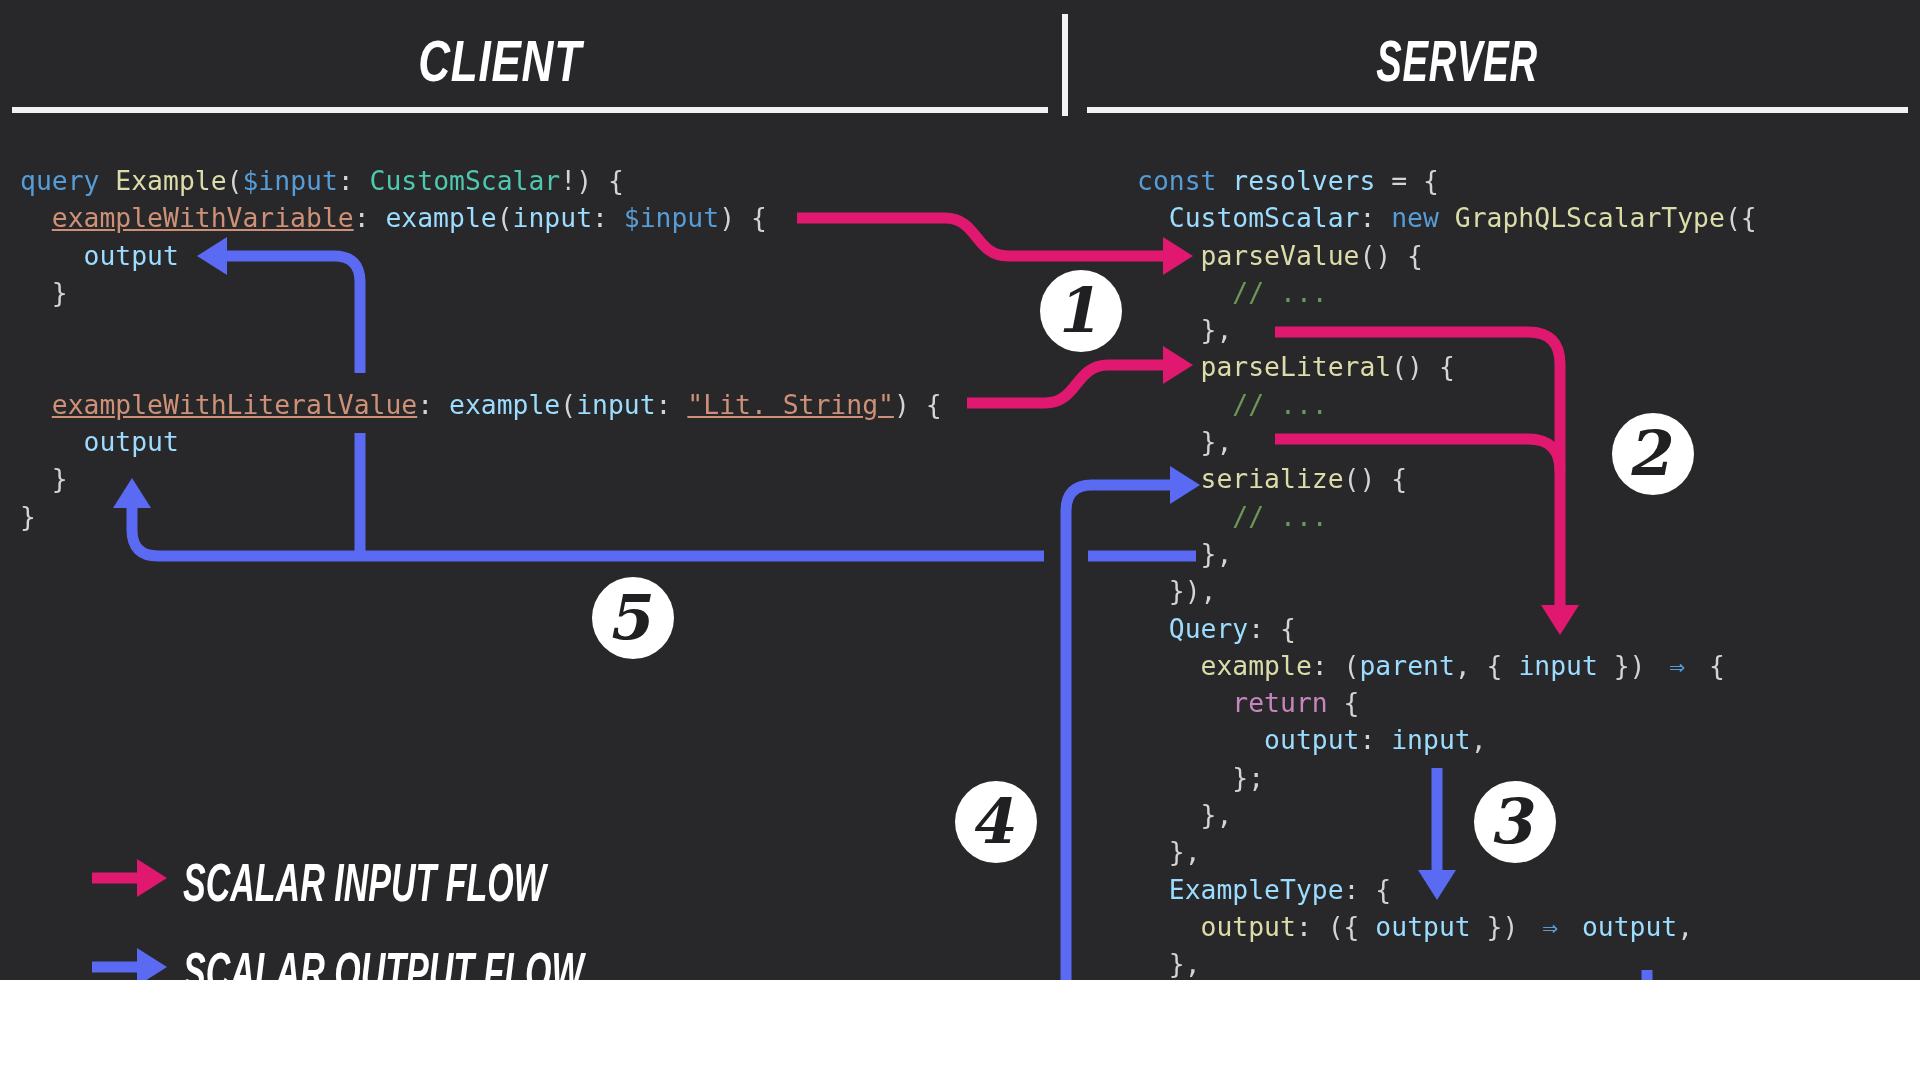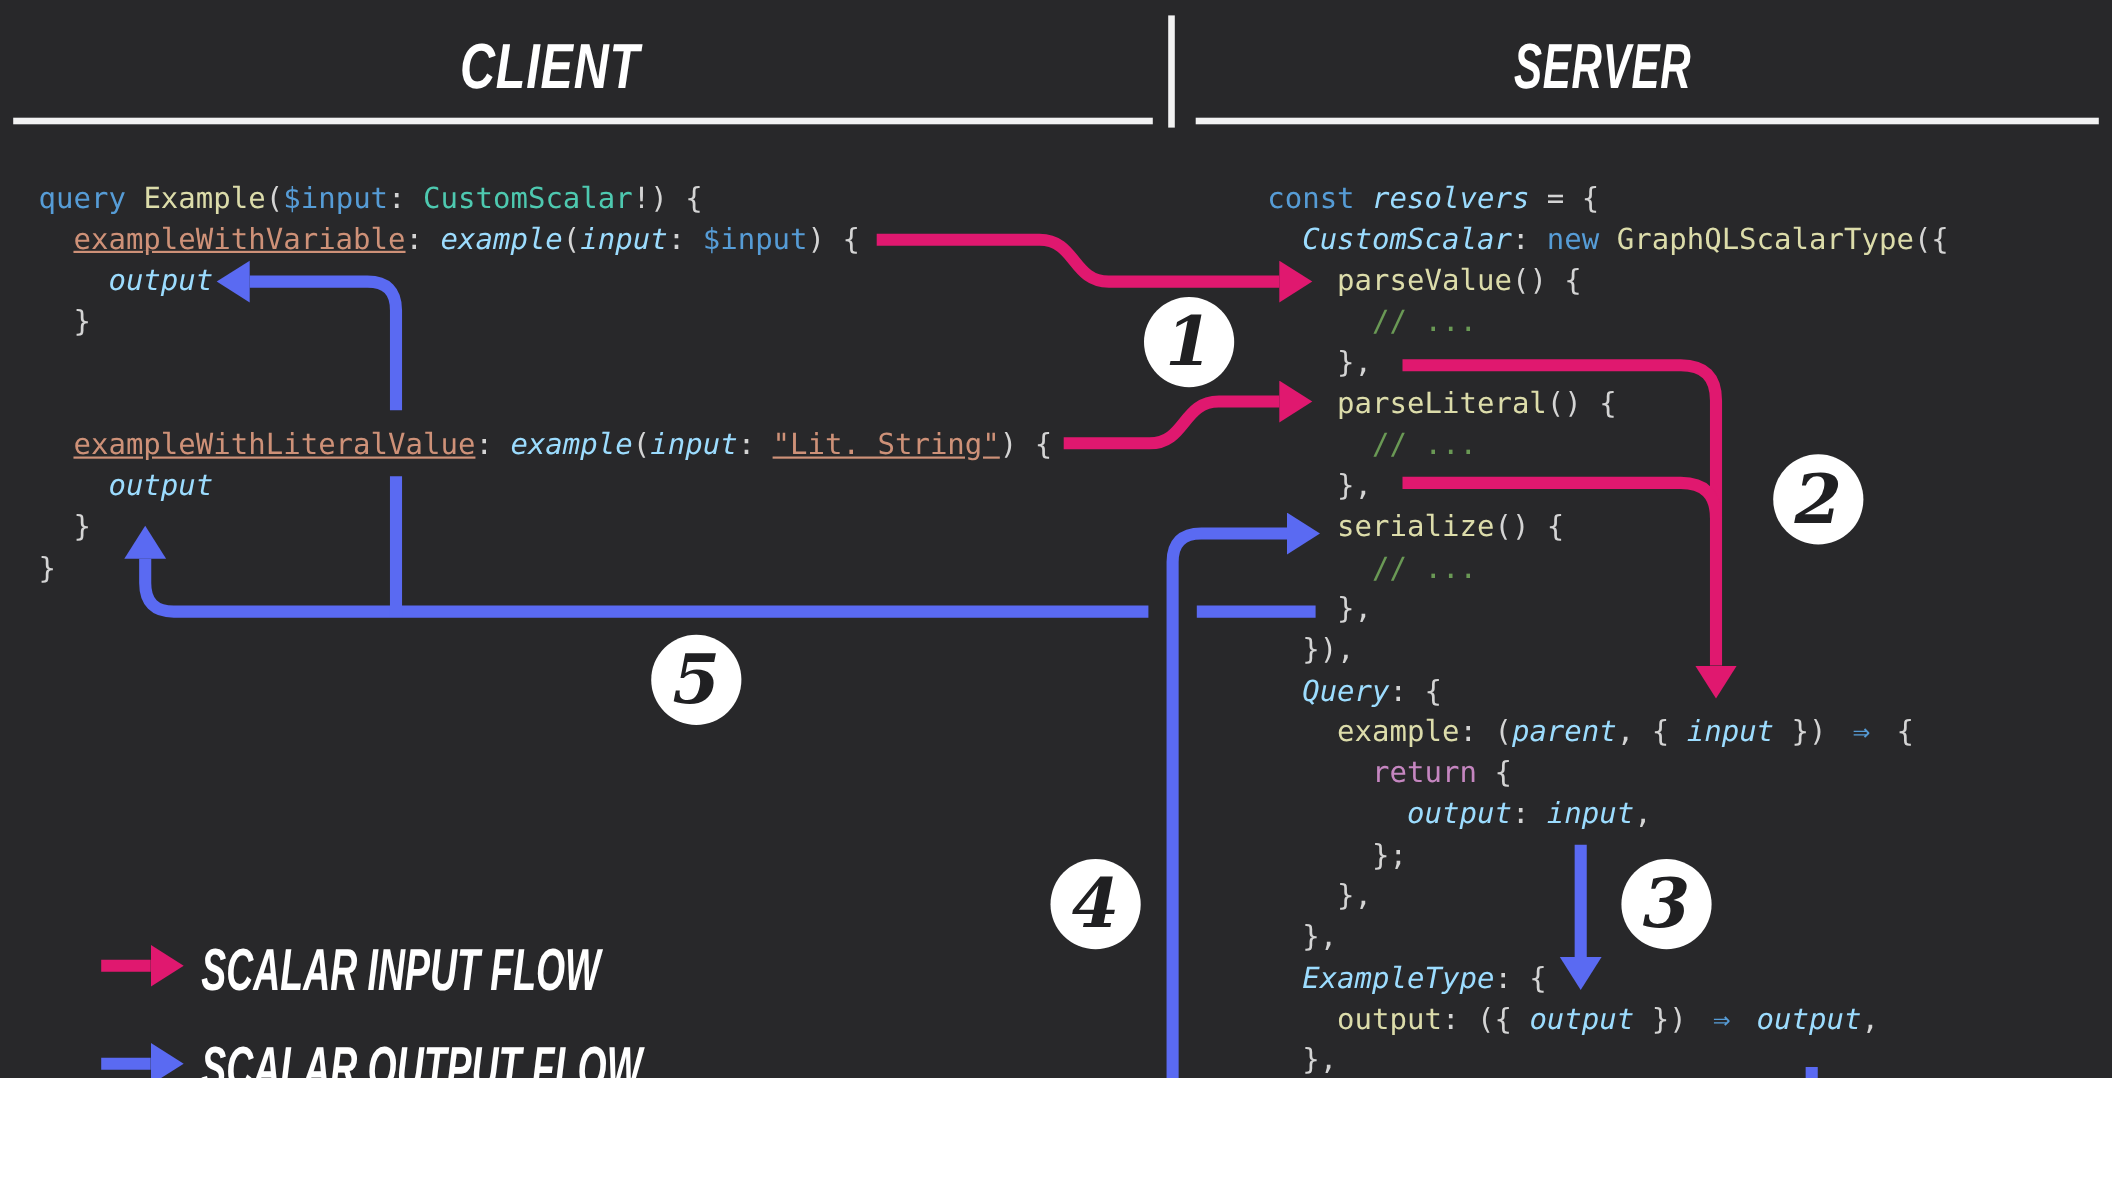--- a/index.html
+++ b/index.html
@@ -2,22 +2,22 @@
 <html style="--bg: #28282a; --rule: #f2f2f2; --pink: #e0186f; --blue: #5a6af2; --badge-bg: #ffffff; --badge-num: #202022; --c-kw: #569cd6; --c-fn: #dcdcaa; --c-var: #9cdcfe; --c-type: #4ec9b0; --c-str: #ce9178; --c-cmt: #6a9955; --c-pl: #d4d4d4; --c-ret: #c586c0;"><head>
 <meta charset="utf-8">
 <style>
   html,body{margin:0;padding:0;}
   #stage{position:relative;width:1920px;height:980px;background:var(--bg);overflow:hidden;
          font-family:"DejaVu Sans Mono",monospace;}
   .hline,.vline{position:absolute;background:var(--rule);}
   .header-label{position:absolute;color:#fff;font-family:"Liberation Sans",sans-serif;
     font-weight:bold;font-style:italic;font-size:58px;letter-spacing:1px;white-space:nowrap;}
   .code{position:absolute;font-size:26.4px;line-height:37.3px;white-space:pre;}
-  .cl{min-height:37.3px;margin-left:15px;}
-  .t-kw{color:var(--c-kw);} .t-fn{color:var(--c-fn);} .t-var{color:var(--c-var);font-style:italic;}
+  .cl{min-height:37.3px;}
+  .t-kw{color:var(--c-kw);} .t-fn{color:var(--c-fn);} .t-var{color:var(--c-var);}
   .t-type{color:var(--c-type);} .t-str{color:var(--c-str);text-decoration:underline;} .t-cmt{color:var(--c-cmt);}
   .t-pl{color:var(--c-pl);} .t-ret{color:var(--c-ret);}
   .t-lig{display:inline-block;width:2ch;text-align:center;}
   #art{position:absolute;left:0;top:0;}
   .pink-stroke{stroke:var(--pink);fill:none;stroke-width:11;}
   .blue-stroke{stroke:var(--blue);fill:none;stroke-width:11;}
   .pink-fill{fill:var(--pink);} .blue-fill{fill:var(--blue);}
   .badge{position:absolute;width:82px;height:82px;border-radius:50%;background:var(--badge-bg);
     display:flex;align-items:center;justify-content:center;transform:translate(-50%,-50%);}
   .badge span{font-family:"DejaVu Serif",serif;font-weight:bold;font-style:italic;

